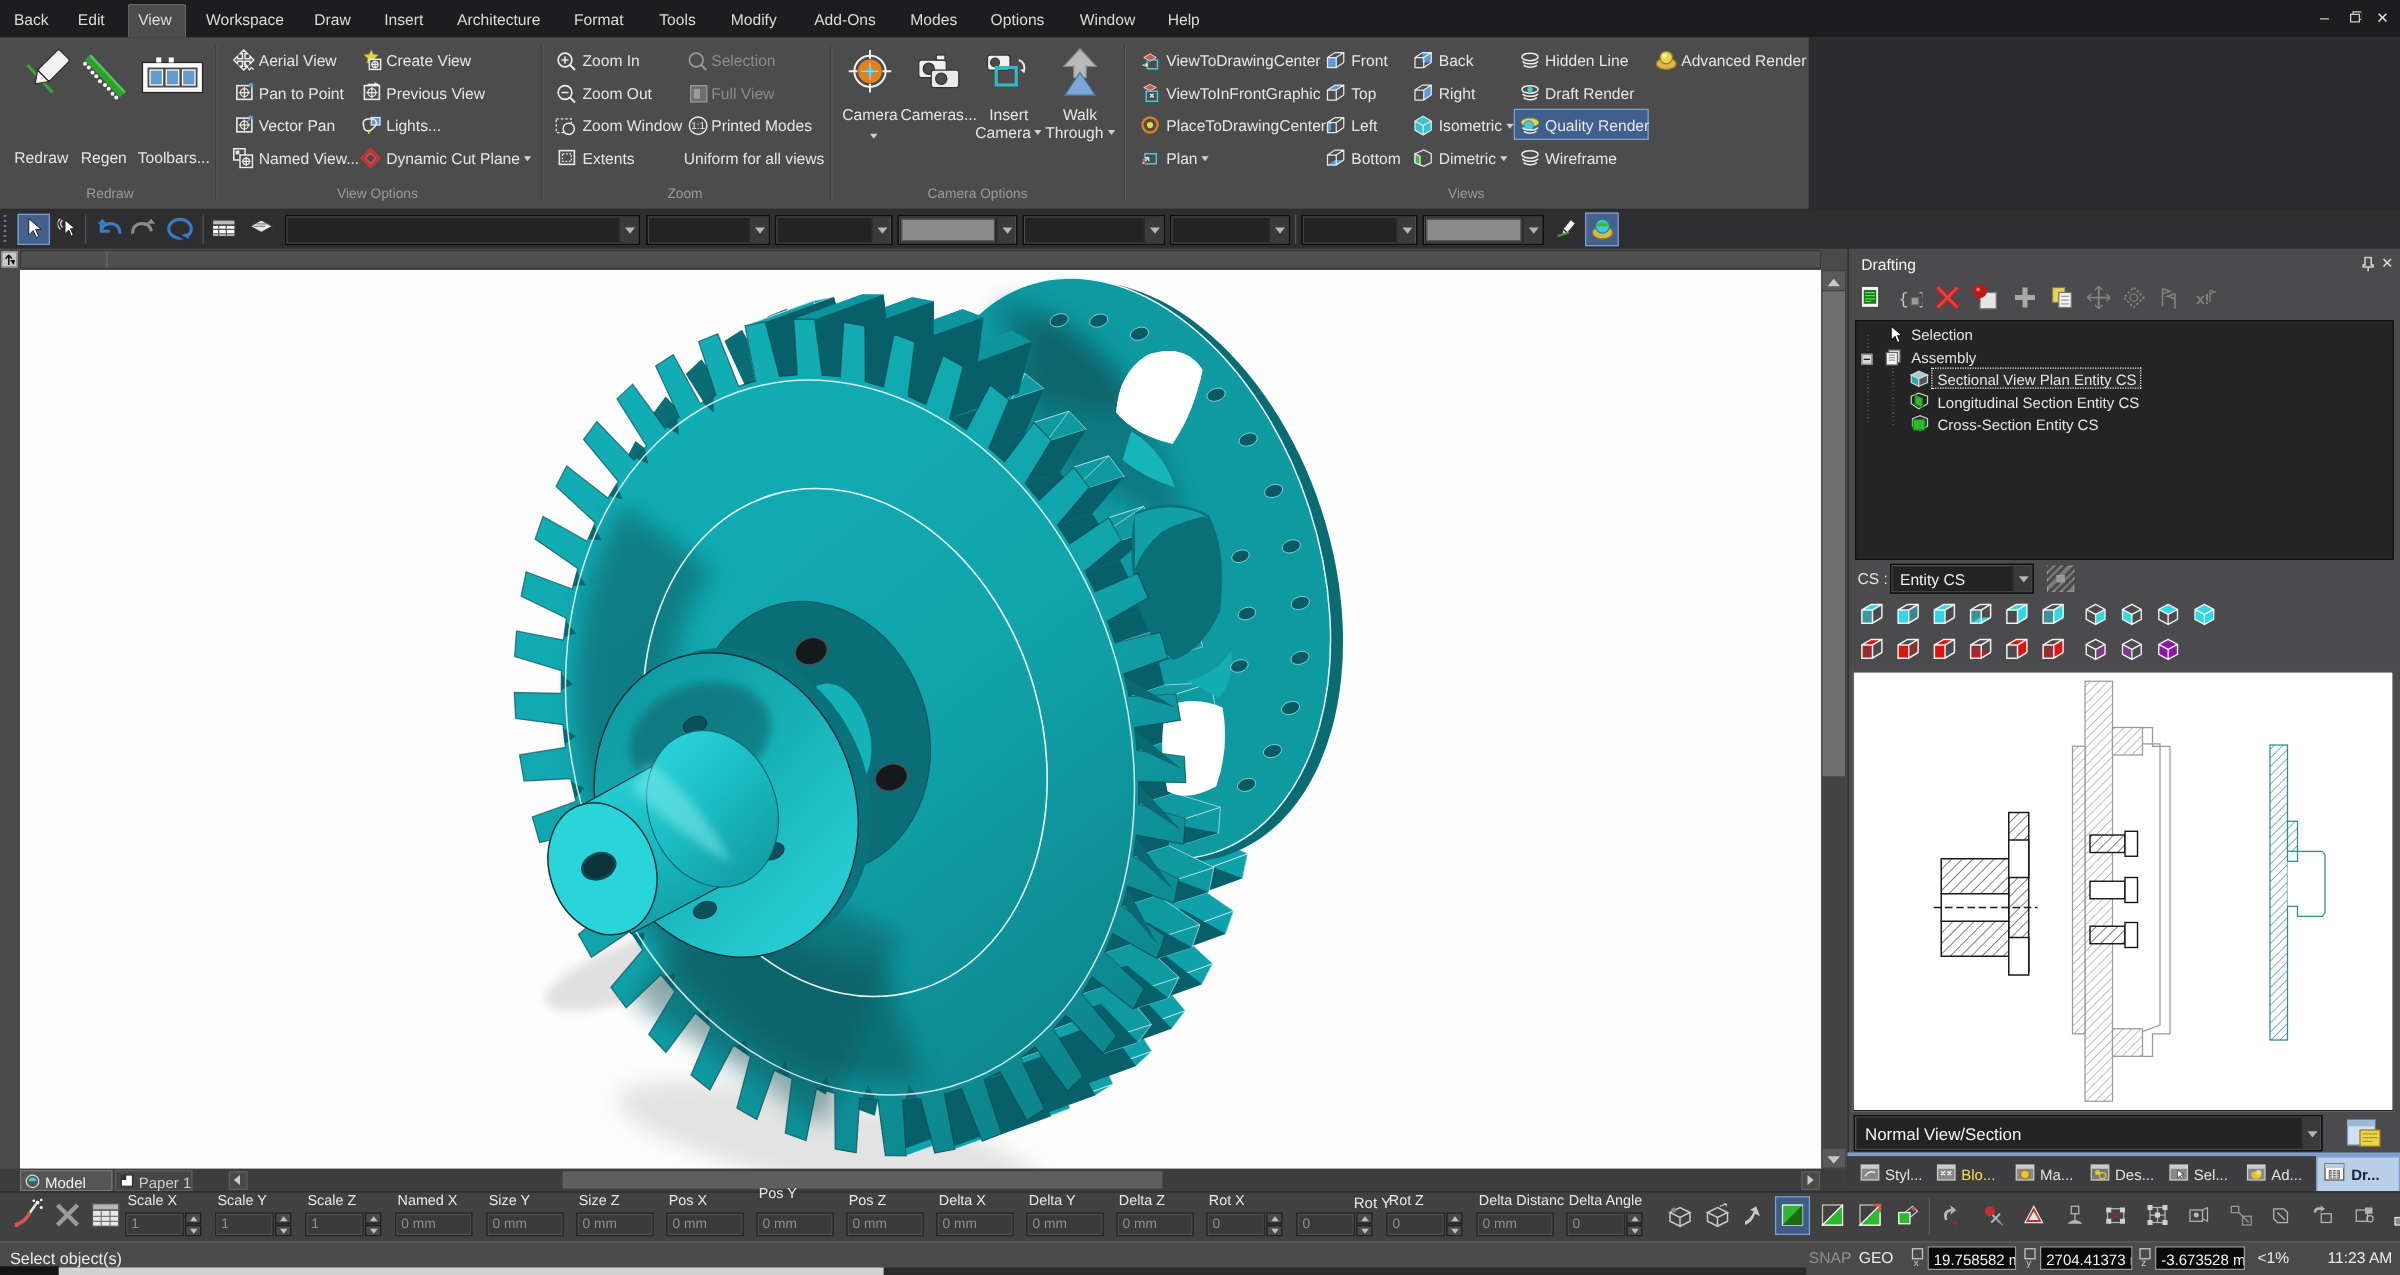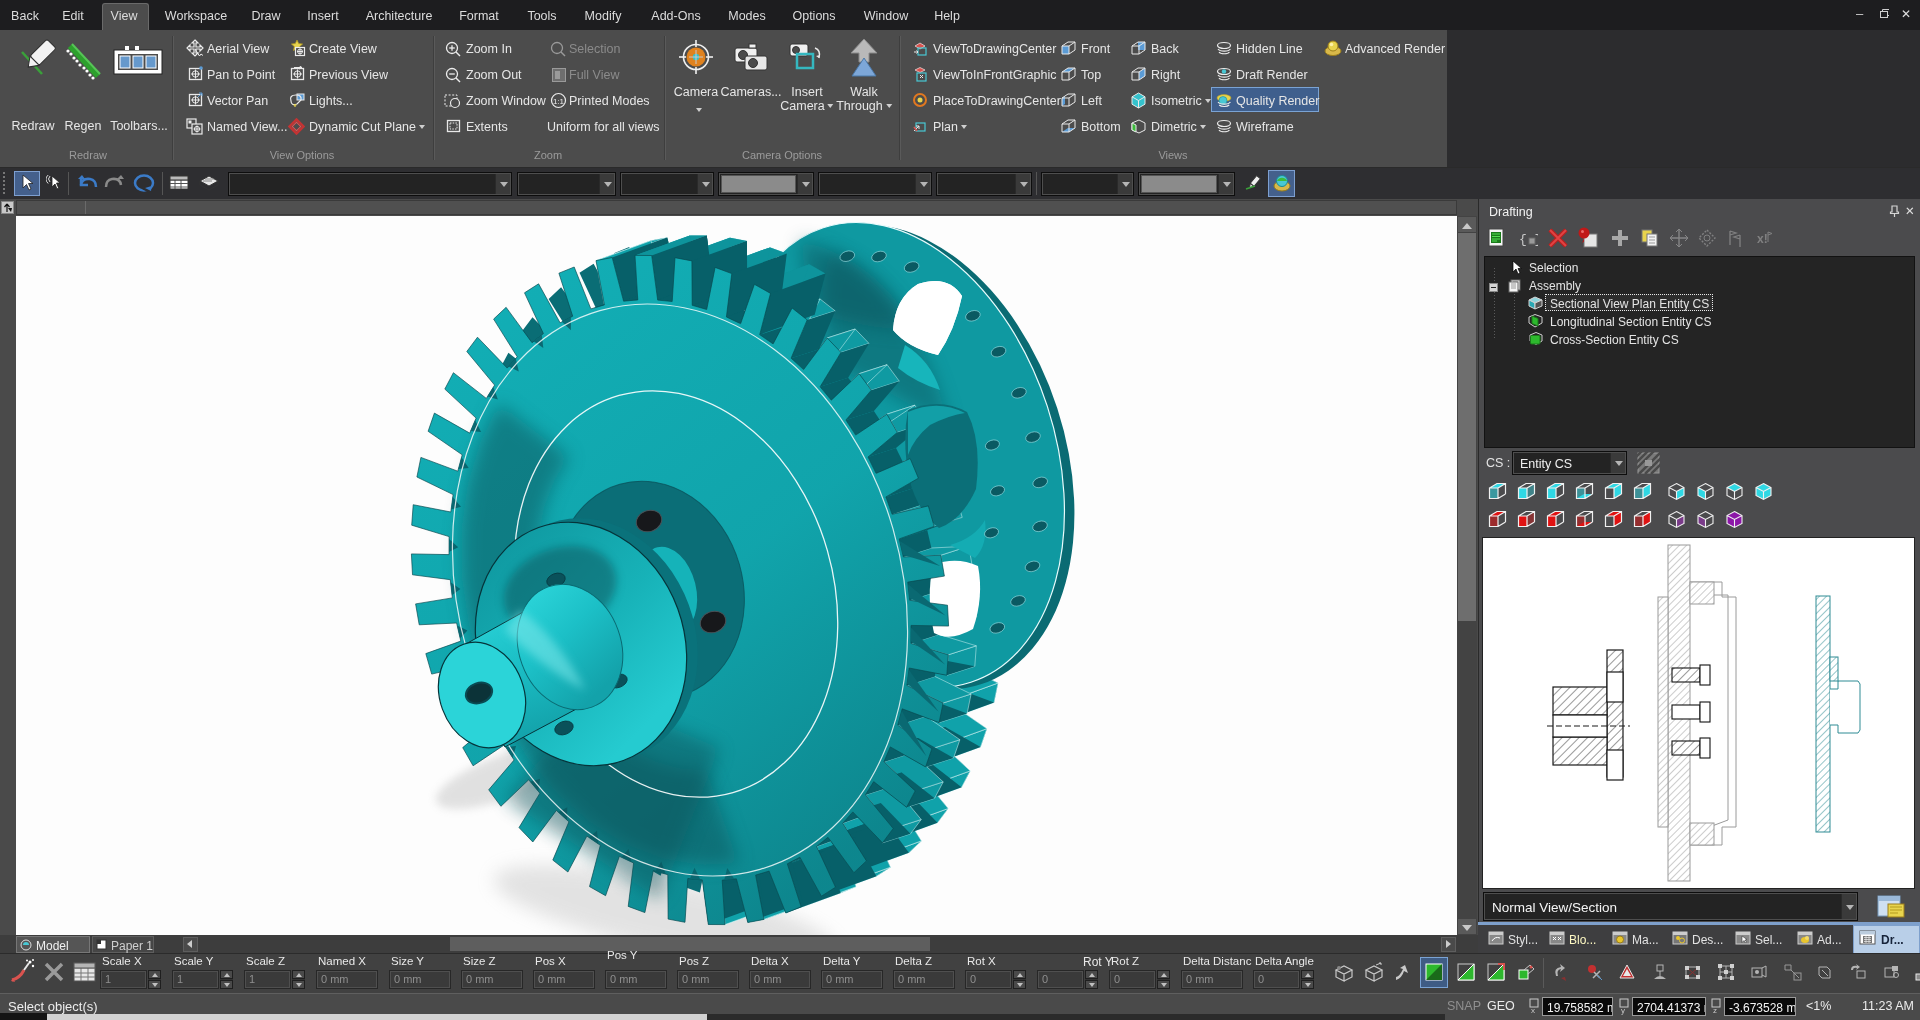--- a/index.html
+++ b/index.html
@@ -951,21 +951,21 @@
     <rect x="1" y="1" width="14" height="12" fill="#888" stroke="#ccc"></rect>
     <rect x="1" y="1" width="14" height="3" fill="#ccc"></rect>
     <path d="M4 10 q3 -5 8 -3" stroke="#fff" fill="none"></path>
   </svg>
 <div class="tx" style="left:1508px;top:934px;font-size:12px;color:#e2e2e2;">Styl...</div>
 <svg class="ab" style="left:1549px;top:931px;" width="16" height="15" viewBox="0 0 16 15">
     <rect x="1" y="1" width="14" height="12" fill="#888" stroke="#ccc"></rect>
     <rect x="1" y="1" width="14" height="3" fill="#ccc"></rect>
     <path d="M4 6 l3 3 m0 -3 l-3 3 m5 -3 l3 3 m0 -3 l-3 3" stroke="#fff"></path>
   </svg>
-<div class="tx" style="left:1569px;top:934px;font-size:12px;color:#fef9c3;">Blo...</div>
+<div class="tx" style="left:1569px;top:934px;font-size:12px;color:#fde047;">Blo...</div>
 <svg class="ab" style="left:1612px;top:931px;" width="16" height="15" viewBox="0 0 16 15">
     <rect x="1" y="1" width="14" height="12" fill="#888" stroke="#ccc"></rect>
     <rect x="1" y="1" width="14" height="3" fill="#ccc"></rect>
     <circle cx="8" cy="8.5" r="3.5" fill="#e8c52d" stroke="#9a7d1c"></circle>
   </svg>
 <div class="tx" style="left:1632px;top:934px;font-size:12px;color:#e2e2e2;">Ma...</div>
 <svg class="ab" style="left:1672px;top:931px;" width="16" height="15" viewBox="0 0 16 15">
     <rect x="1" y="1" width="14" height="12" fill="#777" stroke="#ccc"></rect>
     <rect x="1" y="1" width="14" height="3" fill="#ccc"></rect>
     <circle cx="6" cy="7" r="2" fill="#e8c52d"></circle>

